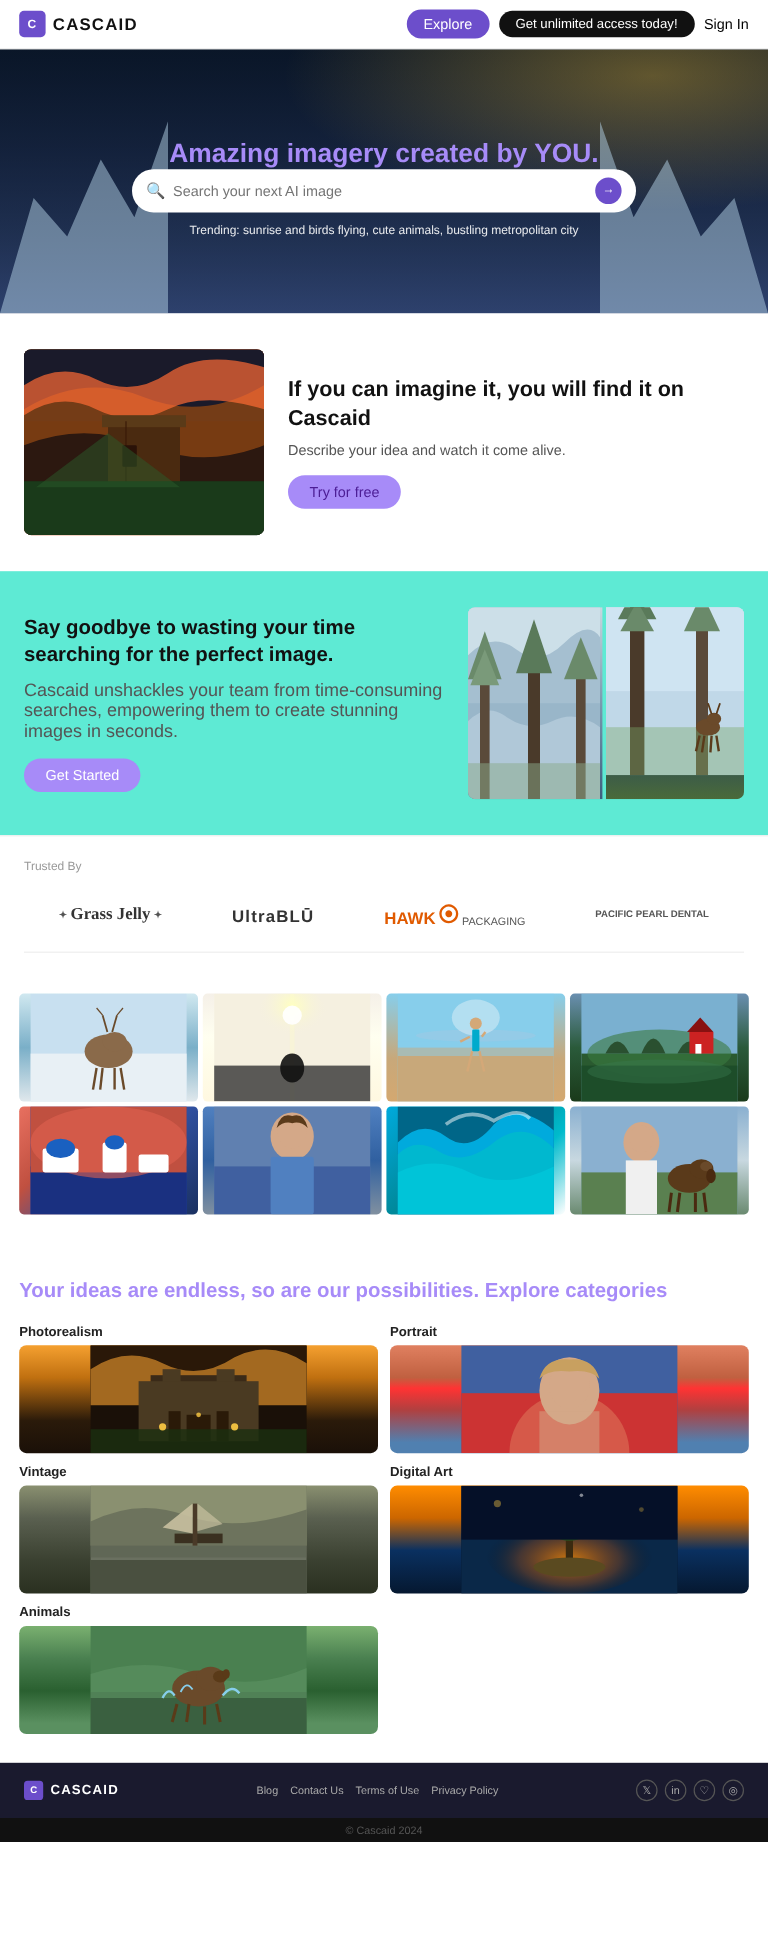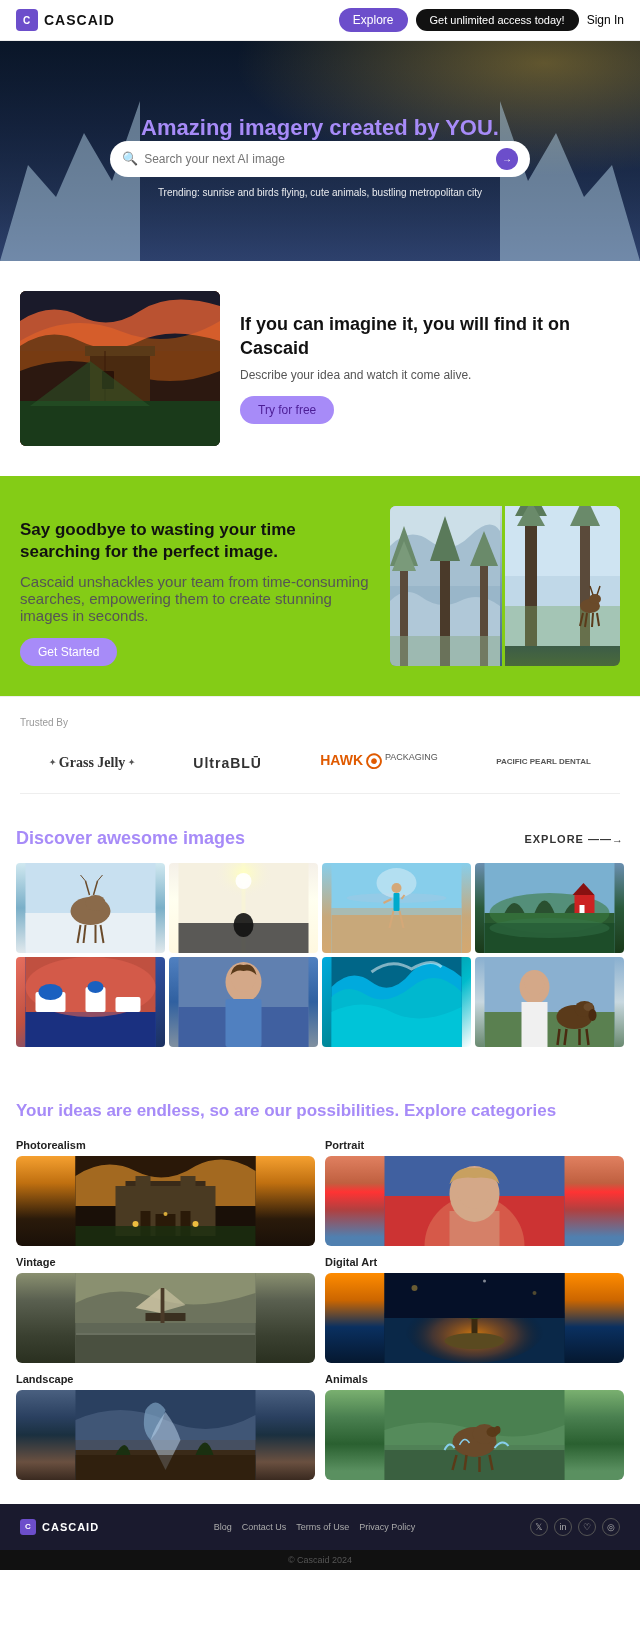--- a/index.html
+++ b/index.html
@@ -58,21 +58,21 @@
       width: 200px; height: 155px; flex-shrink: 0; border-radius: 6px; overflow: hidden;
       background: linear-gradient(135deg, #8b4513 0%, #2c1810 30%, #ff6b35 50%, #c44a00 70%, #1a3a2a 100%);
     }
     .section-imagine-text { flex: 1; }
     .section-imagine-text h2 { font-size: 18px; font-weight: 700; margin-bottom: 8px; line-height: 1.3; }
     .section-imagine-text p { font-size: 12px; color: #555; margin-bottom: 14px; }
     .btn-try { background: #a78bf8; color: #4c1d95; border: none; border-radius: 20px; padding: 7px 18px; font-size: 12px; cursor: pointer; }
 
     
     .section-goodbye {
-      display: flex; align-items: flex-end; padding: 30px 20px; gap: 20px; background: #84cc16;
+      display: flex; align-items: center; padding: 30px 20px; gap: 20px; background: #5eead4;
     }
     .section-goodbye-text { flex: 1; }
     .section-goodbye-text h2 { font-size: 17px; font-weight: 700; margin-bottom: 10px; line-height: 1.3; }
     .section-goodbye-text p { font-size: 15px; color: #555; margin-bottom: 14px; }
     .btn-started { background: #a78bf8; color: #fff; border: none; border-radius: 20px; padding: 7px 18px; font-size: 12px; cursor: pointer; }
     .section-goodbye-imgs {
       width: 230px; flex-shrink: 0; display: grid; grid-template-columns: 1fr 1fr; gap: 3px; border-radius: 6px; overflow: hidden;
     }
     .forest-img-1 {
       grid-column: 1; background: linear-gradient(180deg, #c8d8e0 0%, #7a9ab0 50%, #3d6080 100%);
@@ -83,21 +83,21 @@
       height: 160px; display: flex; align-items: flex-end; padding-bottom: 20px; justify-content: center;
     }
 
     
     .trusted-section { padding: 20px 20px 10px; border-top: 1px solid #eee; }
     .trusted-label { font-size: 10px; color: #999; margin-bottom: 14px; }
     .brands-row { display: flex; align-items: center; justify-content: space-around; padding: 10px 0 20px; border-bottom: 1px solid #eee; }
     .brand-grass-jelly { font-family: Georgia, serif; font-size: 14px; font-weight: 700; color: #333; display: flex; align-items: center; gap: 3px; }
     .brand-grass-jelly .dots { color: #555; font-size: 8px; }
     .brand-ultrablu { font-size: 14px; font-weight: 800; letter-spacing: 1px; color: #333; }
-    .brand-hawk { color: #e05a00; font-size: 14px; font-weight: 900; display: flex; align-items: flex-start; gap: 2px; }
+    .brand-hawk { color: #e05a00; font-size: 14px; font-weight: 900; display: flex; align-items: flex-end; gap: 2px; }
     .brand-pacific { font-size: 8px; color: #555; text-align: center; line-height: 1.3; font-weight: 600; }
 
     
     .discover-section { padding: 24px 16px; }
     .discover-header { display: flex; align-items: center; justify-content: space-between; margin-bottom: 14px; }
     .discover-title { font-size: 18px; font-weight: 700; }
     .discover-title span { color: #a78bf8; }
     .explore-link { font-size: 11px; color: #333; text-decoration: none; display: flex; align-items: center; gap: 4px; letter-spacing: 1px; font-weight: 600; }
     .image-grid { display: grid; grid-template-columns: repeat(4, 1fr); gap: 4px; margin-bottom: 4px; }
     .grid-img { height: 90px; border-radius: 4px; overflow: hidden; }
@@ -262,26 +262,20 @@
       <span style="font-size:18px; color:#e05a00;">⦿</span>
       <span style="font-size:9px; color:#555; font-weight:400;">PACKAGING</span>
     </div>
     <div class="brand-pacific">
       <span>PACIFIC PEARL DENTAL</span>
     </div>
   </div>
 </div>
 
 <section class="discover-section">
-  <div class="discover-header">
-    <h2 class="discover-title">
-      <span>Discover </span><span style="color:#a78bf8;">awesome</span><span> images</span>
-    </h2>
-    <a href="#" class="explore-link">EXPLORE ——→</a>
-  </div>
 
   <div class="image-grid">
     <div class="grid-img img-deer-snow">
       <svg width="100%" height="90" viewBox="0 0 130 90">
         <rect width="130" height="90" fill="#c8e0f0"></rect>
         <rect x="0" y="50" width="130" height="40" fill="#e8f0f5"></rect>
         <ellipse cx="65" cy="48" rx="20" ry="14" fill="#8a6a4a"></ellipse>
         <ellipse cx="70" cy="40" rx="10" ry="8" fill="#8a6a4a"></ellipse>
         <line x1="55" y1="62" x2="52" y2="80" stroke="#6a4a2a" stroke-width="2"></line>
         <line x1="60" y1="62" x2="58" y2="80" stroke="#6a4a2a" stroke-width="2"></line>
@@ -477,35 +471,20 @@
 
           <ellipse cx="90" cy="68" rx="30" ry="8" fill="#5a4a20"></ellipse>
           <rect x="0" y="0" width="180" height="45" fill="#051028"></rect>
           <circle cx="30" cy="15" r="3" fill="#ffcc44" opacity="0.4"></circle>
           <circle cx="150" cy="20" r="2" fill="#ffcc44" opacity="0.3"></circle>
           <circle cx="100" cy="8" r="1.5" fill="#fff" opacity="0.5"></circle>
         </svg>
       </div>
     </div>
 
-    <div>
-      <div class="cat-label">Landscape</div>
-      <div class="cat-img cat-landscape">
-        <svg width="100%" height="90" viewBox="0 0 180 90">
-          <rect width="180" height="90" fill="#2a4060"></rect>
-          <rect x="0" y="50" width="180" height="40" fill="#3a2a18"></rect>
-          <path d="M0,30 Q45,10 90,30 Q135,50 180,25 L180,60 L0,60 Z" fill="#4a6080" opacity="0.7"></path>
-          <path d="M70,20 Q80,5 90,20 Q85,40 75,50 Q65,40 70,20 Z" fill="#8ab0d0" opacity="0.6"></path>
-          <path d="M75,50 Q80,35 90,22 Q100,35 105,50 L90,80 Z" fill="#c0d8f0" opacity="0.5"></path>
-          <rect x="0" y="65" width="180" height="25" fill="#2a1a08" opacity="0.6"></rect>
-          <path d="M40,65 Q50,45 55,65 Z" fill="#1a3010"></path>
-          <path d="M120,65 Q130,40 138,65 Z" fill="#1a3010"></path>
-        </svg>
-      </div>
-    </div>
 
     <div>
       <div class="cat-label">Animals</div>
       <div class="cat-img cat-animals">
         <svg width="100%" height="90" viewBox="0 0 180 90">
           <rect width="180" height="90" fill="#4a8050"></rect>
           <rect x="0" y="55" width="180" height="35" fill="#3a6040"></rect>
           <path d="M0,40 Q45,25 90,40 Q135,55 180,35 L180,60 L0,60 Z" fill="#5a9060" opacity="0.7"></path>
 
           <ellipse cx="90" cy="52" rx="22" ry="15" fill="#6a4a2a"></ellipse>

